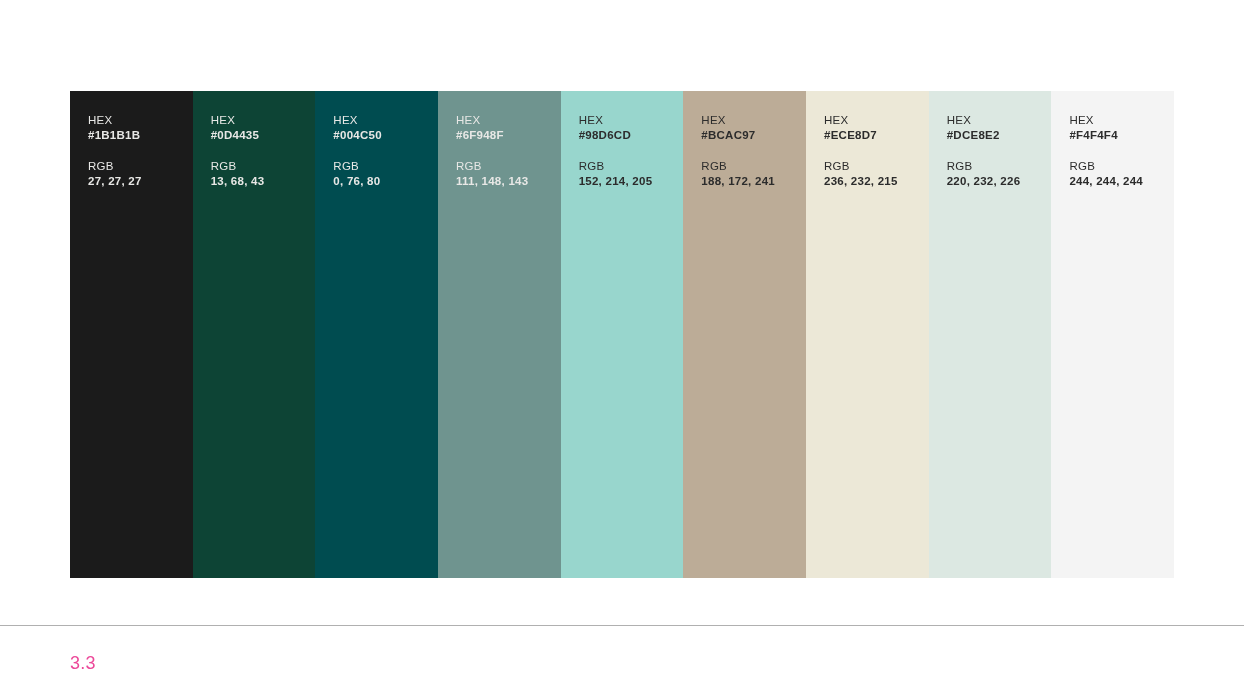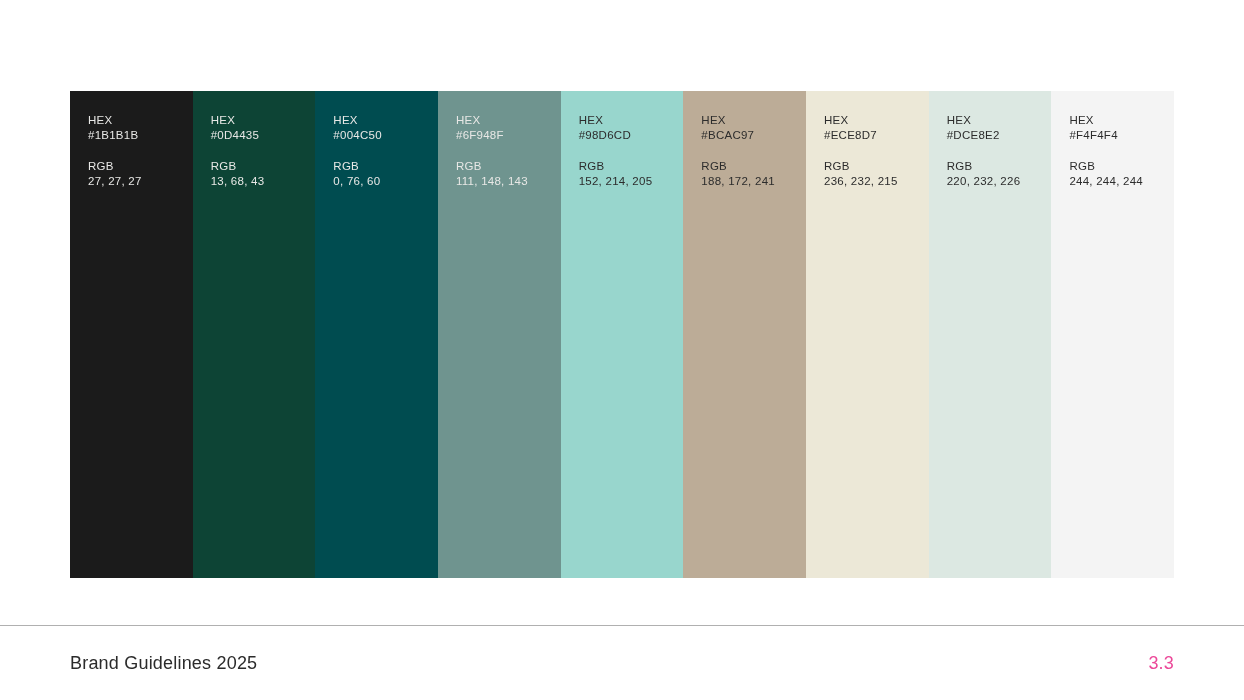--- a/index.html
+++ b/index.html
@@ -56,21 +56,21 @@
     letter-spacing: 0.25px;
     font-weight: 400;
     white-space: nowrap;
   }
 
   .info-value {
     display: block;
     font-size: 11.5px;
     line-height: 15px;
     letter-spacing: 0.25px;
-    font-weight: 400;
+    font-weight: 700;
     white-space: nowrap;
   }
 
   .swatch.text-light .info-label,
   .swatch.text-light .info-value {
     color: #e8e8e6;
   }
   .swatch.text-dark .info-label,
   .swatch.text-dark .info-value {
     color: #2c2c2c;
@@ -144,21 +144,21 @@
       </div>
     </div>
     <div class="swatch text-light" style="background: rgb(0, 76, 80);">
       <div class="swatch-info">
         <div class="info-group">
           <span class="info-label">HEX</span>
           <span class="info-value">#004C50</span>
         </div>
         <div class="info-group">
           <span class="info-label">RGB</span>
-          <span class="info-value">0, 76, 60</span>
+          <span class="info-value">0, 76, 80</span>
         </div>
       </div>
     </div>
     <div class="swatch text-light" style="background: rgb(111, 148, 143);">
       <div class="swatch-info">
         <div class="info-group">
           <span class="info-label">HEX</span>
           <span class="info-value">#6F948F</span>
         </div>
         <div class="info-group">
@@ -225,15 +225,14 @@
           <span class="info-label">RGB</span>
           <span class="info-value">244, 244, 244</span>
         </div>
       </div>
     </div>
   </div>
 
 <div class="footer-rule"></div>
 
 <div class="footer">
-  <span class="footer-title">Brand Guidelines 2025</span>
   <span class="footer-page">3.3</span>
 </div>
 
 </body></html>

